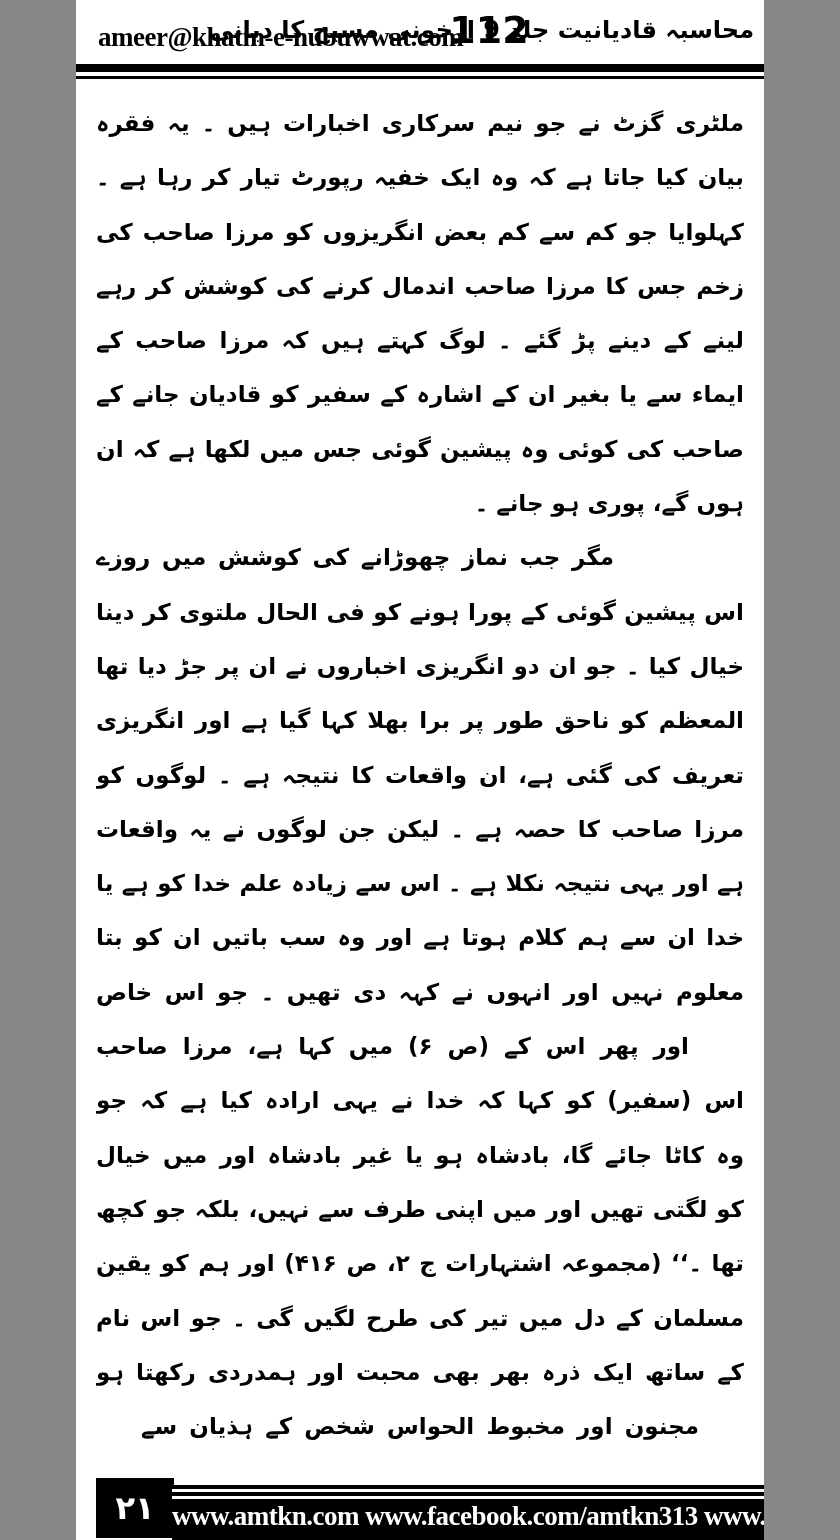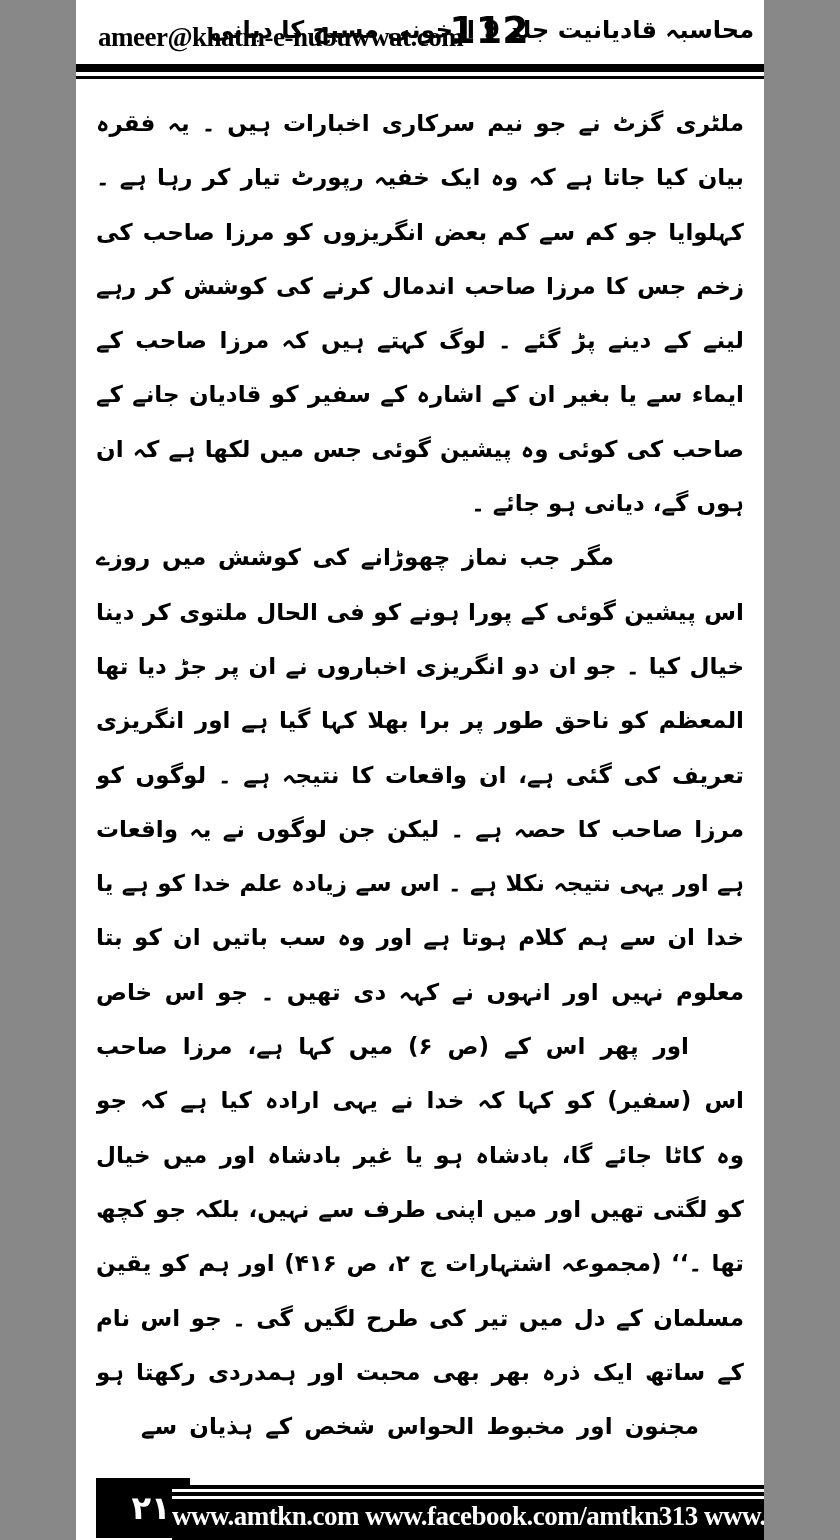--- a/index.html
+++ b/index.html
@@ -87,21 +87,20 @@
     width: 78px; height: 60px;
     background: #000;
     color: #fff;
     display: flex;
     align-items: center;
     justify-content: center;
     font-family: "DejaVu Sans", sans-serif;
     font-weight: bold;
     font-size: 32px;
     direction: rtl;
-    padding-left: 16px;
   }
   .footer-bar {
     position: absolute;
     left: 96px; right: 0; top: 1485px; height: 55px;
     background: #000;
   }
   .footer-stripe1, .footer-stripe2 {
     position: absolute;
     left: 0; right: 0; height: 3px;
     background: #fff;
@@ -134,21 +133,21 @@
   </div>
 
   <div class="body-text" dir="rtl">
       <div class="line">ملٹری گزٹ نے جو نیم سرکاری اخبارات ہیں ۔ یہ فقرہ چھاپ دیا کہ سفیر قادیان گیا ہے اور یہ</div>
       <div class="line">بیان کیا جاتا ہے کہ وہ ایک خفیہ رپورٹ تیار کر رہا ہے ۔ سفیر کی نسبت یہ فقرہ اس بدگمانی نے</div>
       <div class="line">کہلوایا جو کم سے کم بعض انگریزوں کو مرزا صاحب کی نسبت ہے اور غیر متوقعہ ریمارک سے وہ</div>
       <div class="line">زخم جس کا مرزا صاحب اندمال کرنے کی کوشش کر رہے تھے، پھر تازہ ہو گیا اور مرزا صاحب کو</div>
       <div class="line">لینے کے دینے پڑ گئے ۔ لوگ کہتے ہیں کہ مرزا صاحب کے مریدوں نے مرزا صاحب کے</div>
       <div class="line">ایماء سے یا بغیر ان کے اشارہ کے سفیر کو قادیان جانے کے اس واسطے ترغیب دی تھی تا کہ مرزا</div>
       <div class="line">صاحب کی کوئی وہ پیشین گوئی جس میں لکھا ہے کہ ان کے دروازہ پر سلاطین کے سفیر حاضر</div>
-      <div class="line last-right">ہوں گے، دیانی ہو جائے ۔</div>
+      <div class="line last-right">ہوں گے، پوری ہو جانے ۔</div>
       <div class="line indent-large">مگر جب نماز چھوڑانے کی کوشش میں روزے گلے پڑ گئے تو مرزا صاحب نے اپنی</div>
       <div class="line">اس پیشین گوئی کے پورا ہونے کو فی الحال ملتوی کر دینا اور اس الزام سے اپنی بریت کرنا مقدم</div>
       <div class="line">خیال کیا ۔ جو ان دو انگریزی اخباروں نے ان پر جڑ دیا تھا اور یہ اشتہار جس میں سلطان</div>
       <div class="line">المعظم کو ناحق طور پر برا بھلا کہا گیا ہے اور انگریزی سلطنت کی بلاضرورت اور بے موقع</div>
       <div class="line">تعریف کی گئی ہے، ان واقعات کا نتیجہ ہے ۔ لوگوں کو بلاشبہ الہام نہیں ہوتا ہے اور وہ صرف</div>
       <div class="line">مرزا صاحب کا حصہ ہے ۔ لیکن جن لوگوں نے یہ واقعات سنے ہیں، ان سے یہی استدلال کیا</div>
       <div class="line">ہے اور یہی نتیجہ نکلا ہے ۔ اس سے زیادہ علم خدا کو ہے یا مرزا صاحب کو ہوگا ۔ جو فرماتے ہیں کہ</div>
       <div class="line">خدا ان سے ہم کلام ہوتا ہے اور وہ سب باتیں ان کو بتا دیتا ہے جو صدیوں پہلے ان لوگوں کو بھی</div>
       <div class="line">معلوم نہیں اور انہوں نے کہہ دی تھیں ۔ جو اس خاص الہام اور ہمکلامی کے مدعی تھے ۔‘‘</div>
       <div class="line indent-small">اور پھر اس کے (ص ۶) میں کہا ہے، مرزا صاحب فرماتے ہیں کہ :’’میں نے یہ بھی</div>

